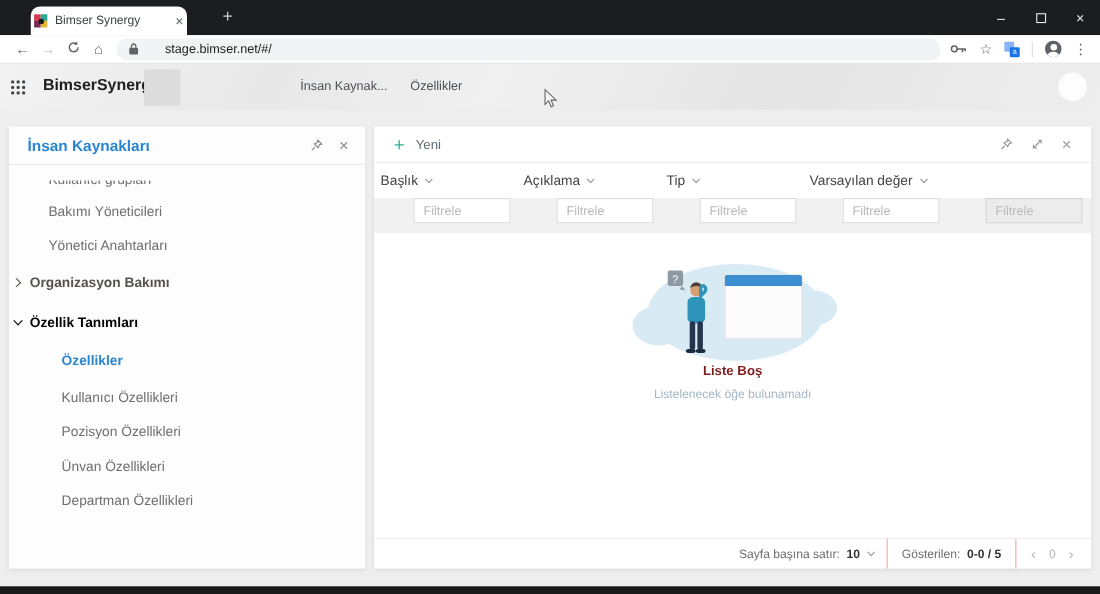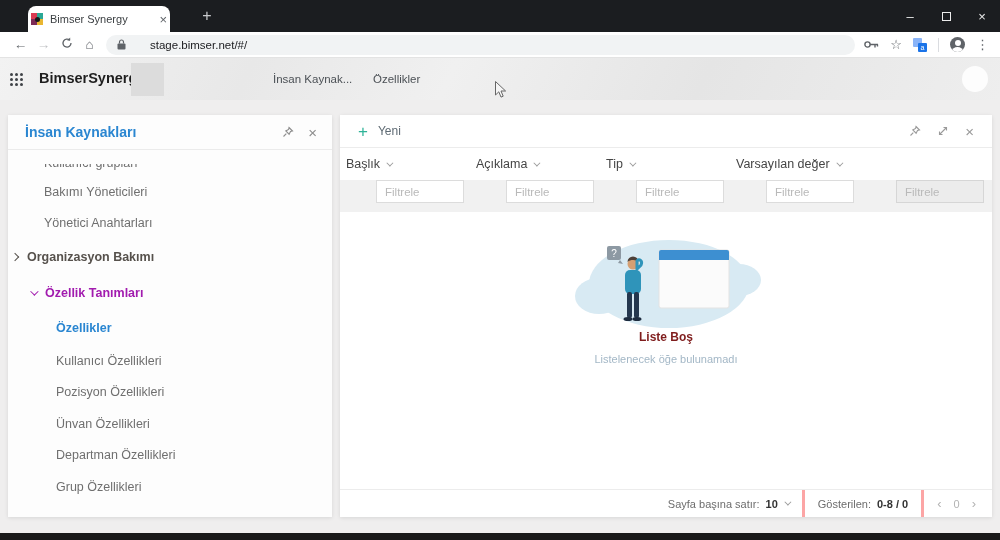--- a/index.html
+++ b/index.html
@@ -51,21 +51,21 @@
   
   .panel { position:absolute; background:#fdfdfd; box-shadow:0 1px 4px rgba(0,0,0,0.10); }
   .sidebar { left:8px; top:115px; width:324px; height:402px; overflow:hidden; }
   .sb-head { height:35px; border-bottom:1px solid #ebebeb; display:flex; align-items:center; padding:0 15px 0 17px; }
   .sb-title { color:#2a86d1; font-weight:bold; font-size:14px; flex:1; }
   .icon-btn { color:#8d8d8d; margin-left:14px; font-size:12.5px; line-height:1; display:flex; align-items:center; }
   .mi { height:31.5px; display:flex; align-items:center; font-size:12.5px; color:#6f6f6f; padding-left:36px; }
   .mi.clipped { height:26px; align-items:center; }
   .mi.clipped span { clip-path:inset(58% 0 0 0); }
   .mi.section { padding-left:4px; font-weight:bold; color:#56514c; gap:9px; height:36px; }
-  .mi.section.active { color:#a21caf;margin-left:18px; }
+  .mi.section.active { color:#000000; }
   .mi.sub { padding-left:48px; }
   .mi.sub.selected { color:#2a86d1; font-weight:bold; height:34px; }
   .caret { width:6px; height:6px; border-right:1.5px solid currentColor; border-bottom:1.5px solid currentColor; display:inline-block; flex:0 0 auto; }
   .caret.right { transform:rotate(-45deg); }
   .caret.down { transform:rotate(45deg) translateY(-2px); }
 
   
   .main { left:340px; top:115px; width:652px; height:402px; display:flex; flex-direction:column; background:#fff; }
   .m-head { height:33px; border-bottom:1px solid #ececec; display:flex; align-items:center; padding:0 18px; flex:0 0 auto; }
   .plus { color:#2eb398; font-size:17px; margin-right:10px; font-weight:normal; line-height:1; }
@@ -77,21 +77,21 @@
   .m-filters { height:32px; background:#f1f1f1; display:flex; align-items:flex-start; padding-left:6px; flex:0 0 auto; }
   .fcell { width:130px; } .fcell.last { flex:1; }
   .fcell input { width:88px; height:23px; margin-left:30px; border:1px solid #dcdcdc; font-size:11.5px; padding:0 8px; color:#444; background:#fff; font-family:"Liberation Sans", sans-serif; outline:none; }
   .fcell input::placeholder { color:#b9b9b9; }
   .fcell.disabled input { background:#ececec; border-color:#d6d6d6; }
   .m-body { flex:1; display:flex; flex-direction:column; align-items:center; padding-top:22px; }
   .empty-title { font-size:12px; font-weight:bold; color:#7f1d1d; }
   .empty-sub { margin-top:9px; font-size:11px; color:#a3b7c6; }
   .m-foot { height:28px; border-top:1px solid #ececec; display:flex; align-items:center; justify-content:flex-end; font-size:11px; color:#6d6d6d; flex:0 0 auto; }
   .seg { display:flex; align-items:center; height:100%; padding:0 13px; gap:6px; }
-  .seg + .seg { border-left:3px solid #fca5a5; }
+  .seg + .seg { border-left:1px solid #fca5a5; }
   .seg .val { color:#333; font-weight:bold; }
   .pager { gap:12px; padding-right:16px; color:#b3b3b3; font-size:13px; }
   .pager .pg { font-size:11px; }
 
   .bottom-strip { position:absolute; left:0; bottom:0; width:100%; height:7px; background:#191919; }
   .cursor { position:absolute; left:494px; top:80px; z-index:50; }
 </style>
 </head>
 <body>
 
@@ -206,23 +206,20 @@
           <span>Kullanıcı Özellikleri</span>
         </div>
       <div class="mi sub">
           <span>Pozisyon Özellikleri</span>
         </div>
       <div class="mi sub">
           <span>Ünvan Özellikleri</span>
         </div>
       <div class="mi sub">
           <span>Departman Özellikleri</span>
-        </div>
-      <div class="mi sub">
-          <span>Grup Özellikleri</span>
         </div>
     </div>
   </div>
 
   <div class="panel main">
     <div class="m-head">
       <span class="plus">+</span>
       <span class="yeni">Yeni</span>
       <span class="icon-btn">
         <svg width="12" height="12" viewBox="0 0 12 12">
@@ -291,21 +288,21 @@
     </div>
 
     <div class="m-foot">
       <div class="seg">
         <span>Sayfa başına satır:</span>
         <span class="val">10</span>
         <span class="caret down" style="color:#9a9a9a;width:5px;height:5px;border-width:1px;"></span>
       </div>
       <div class="seg">
         <span>Gösterilen:</span>
-        <span class="val">0-8 / 0</span>
+        <span class="val">0-0 / 5</span>
       </div>
       <div class="seg pager">
         <span>‹</span>
         <span class="pg">0</span>
         <span>›</span>
       </div>
     </div>
   </div>
 
   <svg class="cursor" width="14" height="20" viewBox="0 0 14 20">

